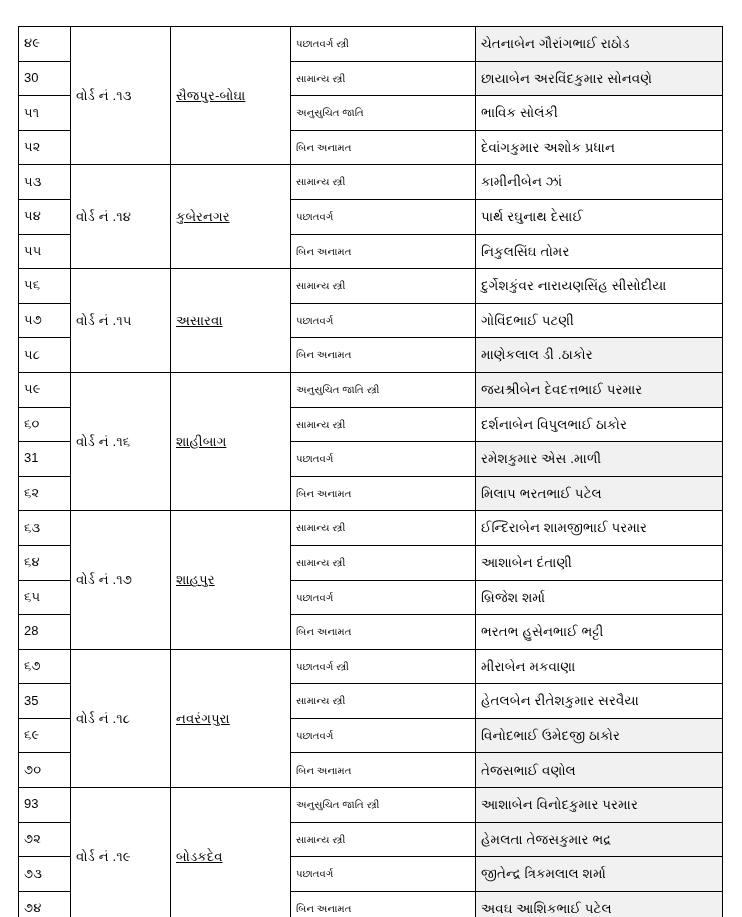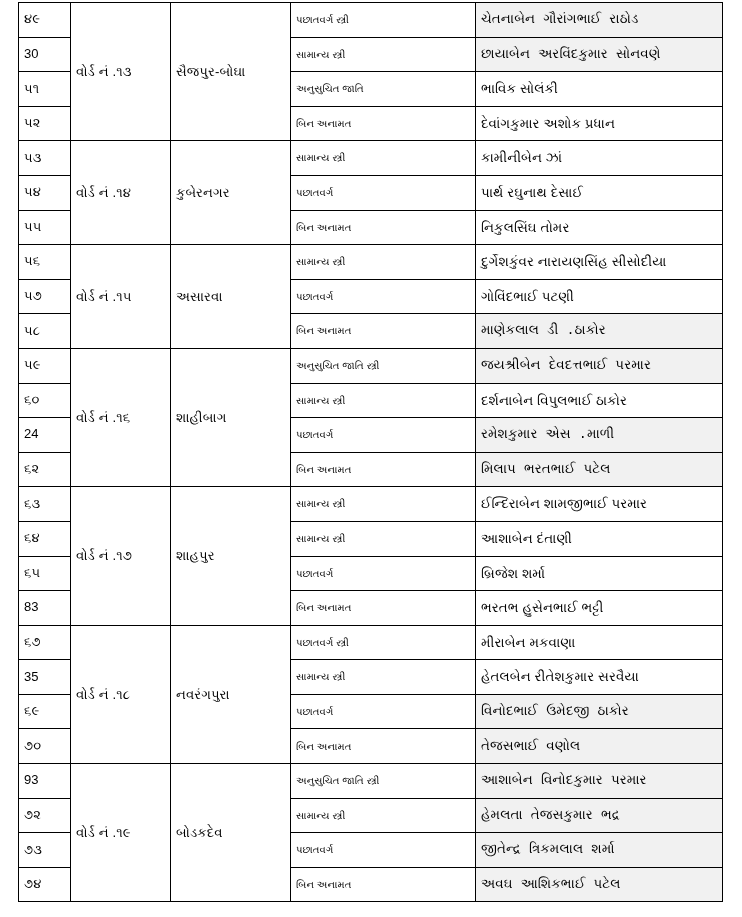--- a/index.html
+++ b/index.html
@@ -12,21 +12,21 @@
     height: 917px;
     font-family: "Liberation Sans", "DejaVu Sans", sans-serif;
     color: #000000;
     overflow: hidden;
   }
   #sheet {
     position: relative;
     width: 622px;
     height: 917px;
     box-sizing: border-box;
-    padding: 2px 20px 0 18px;
+    padding: 26px 20px 0 18px;
   }
   table.roster {
     width: 704px;
     border-collapse: collapse;
     table-layout: fixed;
     font-size: 13.2px;
   }
   table.roster col.c-sr    { width: 52px; }
   table.roster col.c-ward  { width: 100px; }
   table.roster col.c-area  { width: 120px; }
@@ -51,32 +51,33 @@
   }
   td.ward {
     text-align: left;
     padding-left: 6px;
     font-size: 13.2px;
   }
   td.area {
     text-align: left;
     padding-left: 6px;
     font-size: 13.2px;
+    text-decoration: underline;
   }
   td.cat {
     text-align: left;
     padding-left: 7px;
     font-size: 10px;
   }
   td.name {
     text-align: left;
     padding-left: 7px;
     font-size: 13.4px;
   }
-  td.shaded { background: #f1f1f1; font-family: Liberation Mono, monospace; }
+  td.shaded { background: #f1f1f1; }
   tr.group-start > td { border-top: 1.6px solid #000000; }
   tr.group-end   > td { border-bottom: 1.6px solid #000000; margin-top: 15px; }
 </style>
 </head>
 <body>
 
 <div id="sheet">
   <table class="roster">
     <colgroup>
       <col class="c-sr">
@@ -148,21 +149,21 @@
           <td class="area" rowspan="4">શાહીબાગ</td>
           <td class="cat">અનુસુચિત જાતિ સ્ત્રી</td>
           <td class="name shaded">જયશ્રીબેન દેવદત્તભાઈ  પરમાર</td>
         </tr>
         <tr>
           <td class="sr">૬૦</td>
           <td class="cat">સામાન્ય સ્ત્રી</td>
           <td class="name">દર્શનાબેન વિપુલભાઈ  ઠાકોર</td>
         </tr>
         <tr>
-          <td class="sr">24</td>
+          <td class="sr">31</td>
           <td class="cat">પછાતવર્ગ</td>
           <td class="name shaded">રમેશકુમાર એસ .માળી</td>
         </tr>
         <tr class="group-end">
           <td class="sr">૬૨</td>
           <td class="cat">બિન અનામત</td>
           <td class="name shaded">મિલાપ ભરતભાઈ  પટેલ</td>
         </tr>
         <tr class="group-start">
           <td class="sr">૬૩</td>
@@ -175,21 +176,21 @@
           <td class="sr">૬૪</td>
           <td class="cat">સામાન્ય સ્ત્રી</td>
           <td class="name">આશાબેન દંતાણી</td>
         </tr>
         <tr>
           <td class="sr">૬૫</td>
           <td class="cat">પછાતવર્ગ</td>
           <td class="name">બ્રિજેશ શર્મા</td>
         </tr>
         <tr class="group-end">
-          <td class="sr">83</td>
+          <td class="sr">28</td>
           <td class="cat">બિન અનામત</td>
           <td class="name">ભરતભ હુસેનભાઈ  ભટ્ટી</td>
         </tr>
         <tr class="group-start">
           <td class="sr">૬૭</td>
           <td class="ward" rowspan="4">વોર્ડ નં .૧૮</td>
           <td class="area" rowspan="4">નવરંગપુરા</td>
           <td class="cat">પછાતવર્ગ સ્ત્રી</td>
           <td class="name">મીરાબેન મકવાણા</td>
         </tr>

